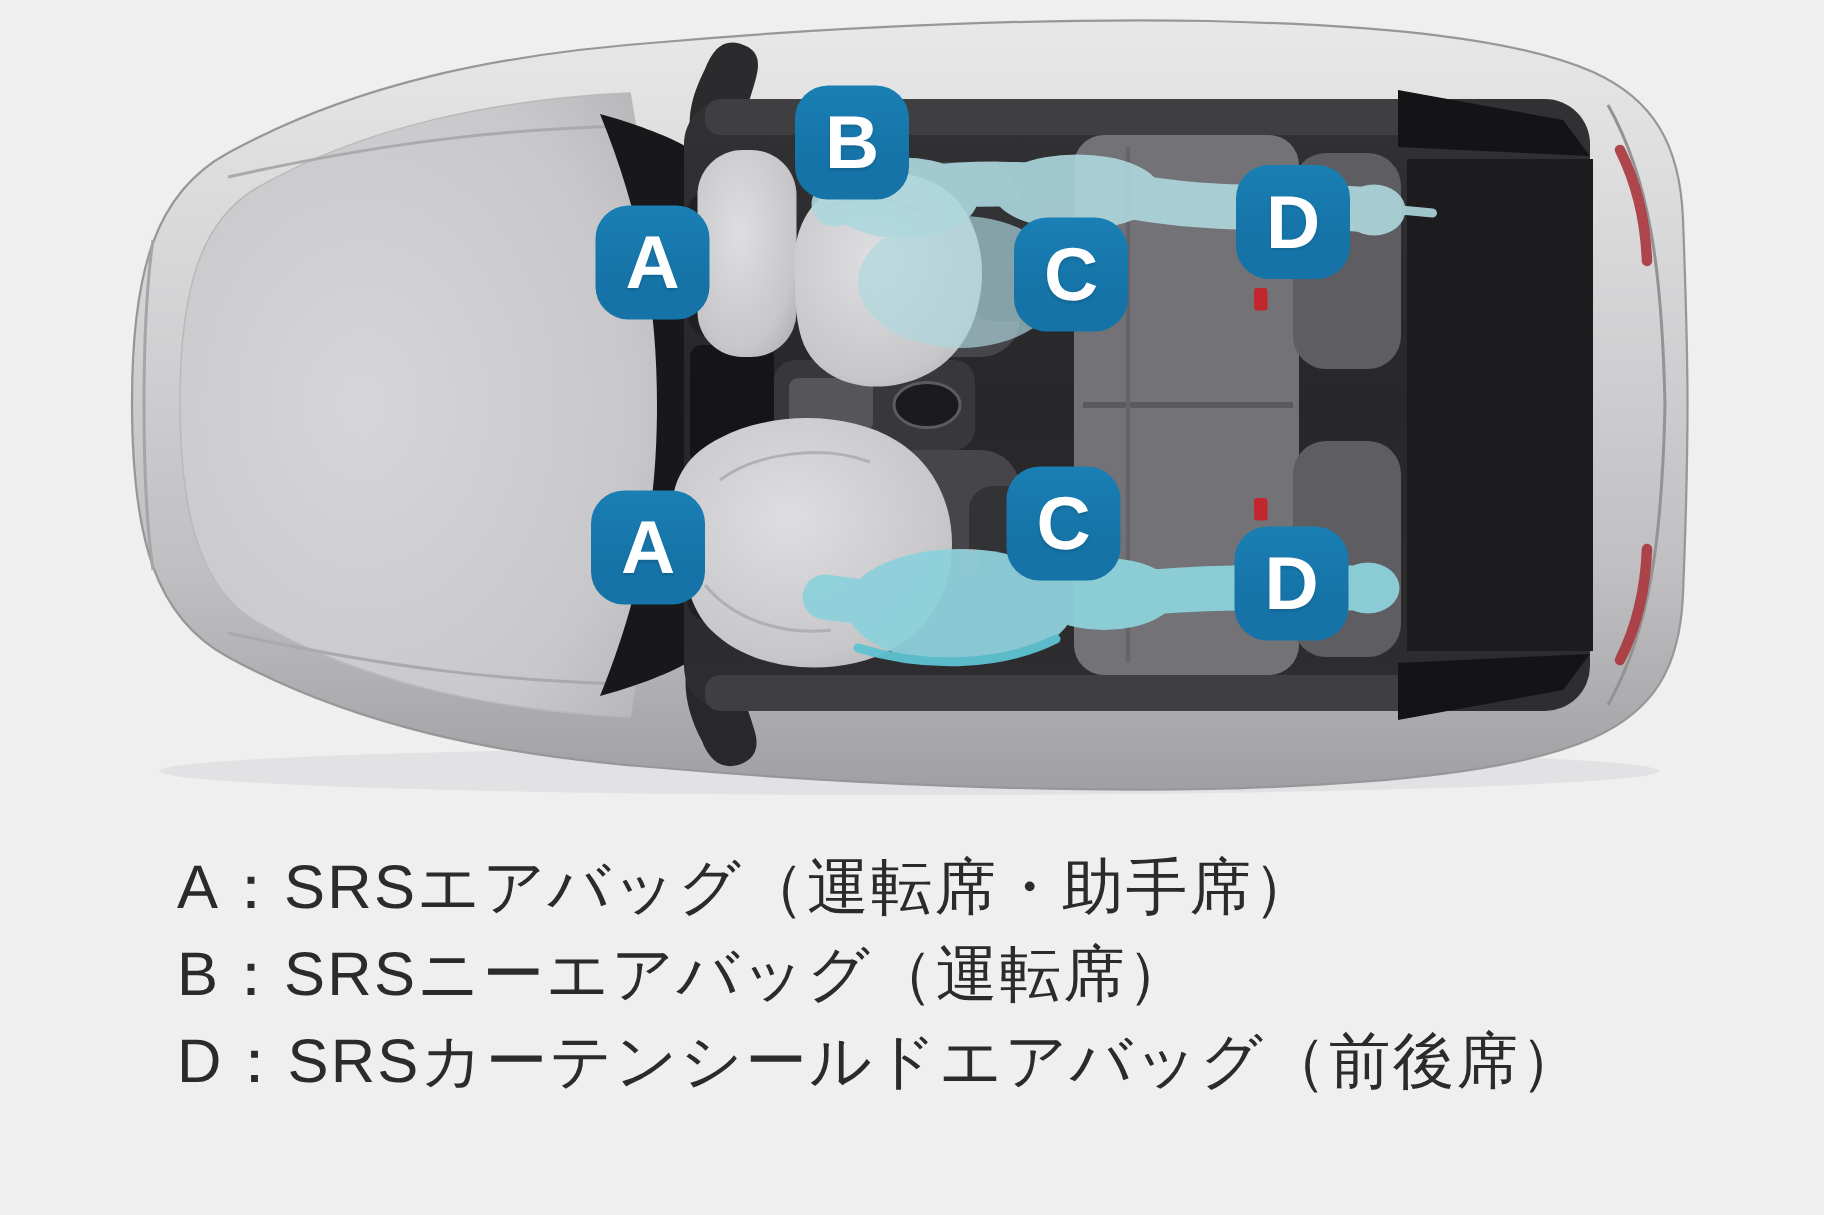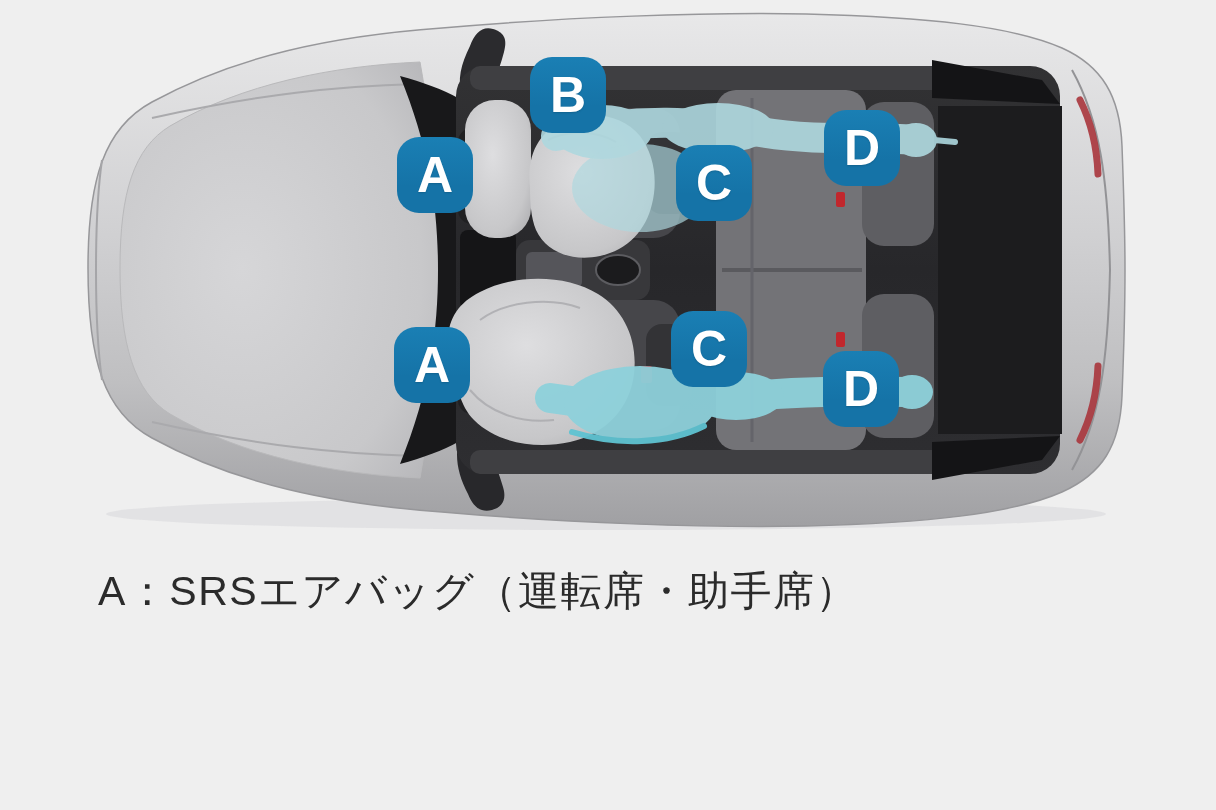--- a/index.html
+++ b/index.html
@@ -45,21 +45,21 @@
   .b6{left:823px;top:351px;}
 
   
   .legend{
     position:absolute;left:98px;top:562px;width:1060px;
     color:var(--legend_text);
     font-size:41px;
     font-weight:500;
     letter-spacing:1.5px;
   }
-  .legend-line{height:58px;line-height:58px;white-space:nowrap;}
+  .legend-line{height:58px;line-height:58px;white-space:nowrap;margin-left:20px;}
 
   
   .curtain-f{fill:var(--curtain_cyan);}
   .curtain-s{stroke:var(--curtain_cyan);}
   .sidebag-f{fill:var(--side_cyan);}
   .sidebag-s{stroke:var(--side_cyan);}
   .sidebag-bright{stroke:var(--side_cyan_bright);}
 </style>
 </head>
 <body>
@@ -184,15 +184,17 @@
     <div class="badge b1">B</div>
     <div class="badge b2">C</div>
     <div class="badge b3">D</div>
     <div class="badge b4">A</div>
     <div class="badge b5">C</div>
     <div class="badge b6">D</div>
   </div>
 
   <div class="legend">
     <div class="legend-line">A：SRSエアバッグ（運転席・助手席）</div>
+    <div class="legend-line">B：SRSニーエアバッグ（運転席）</div>
+    <div class="legend-line">D：SRSカーテンシールドエアバッグ（前後席）</div>
   </div>
 
 </div>
 
 </body></html>

